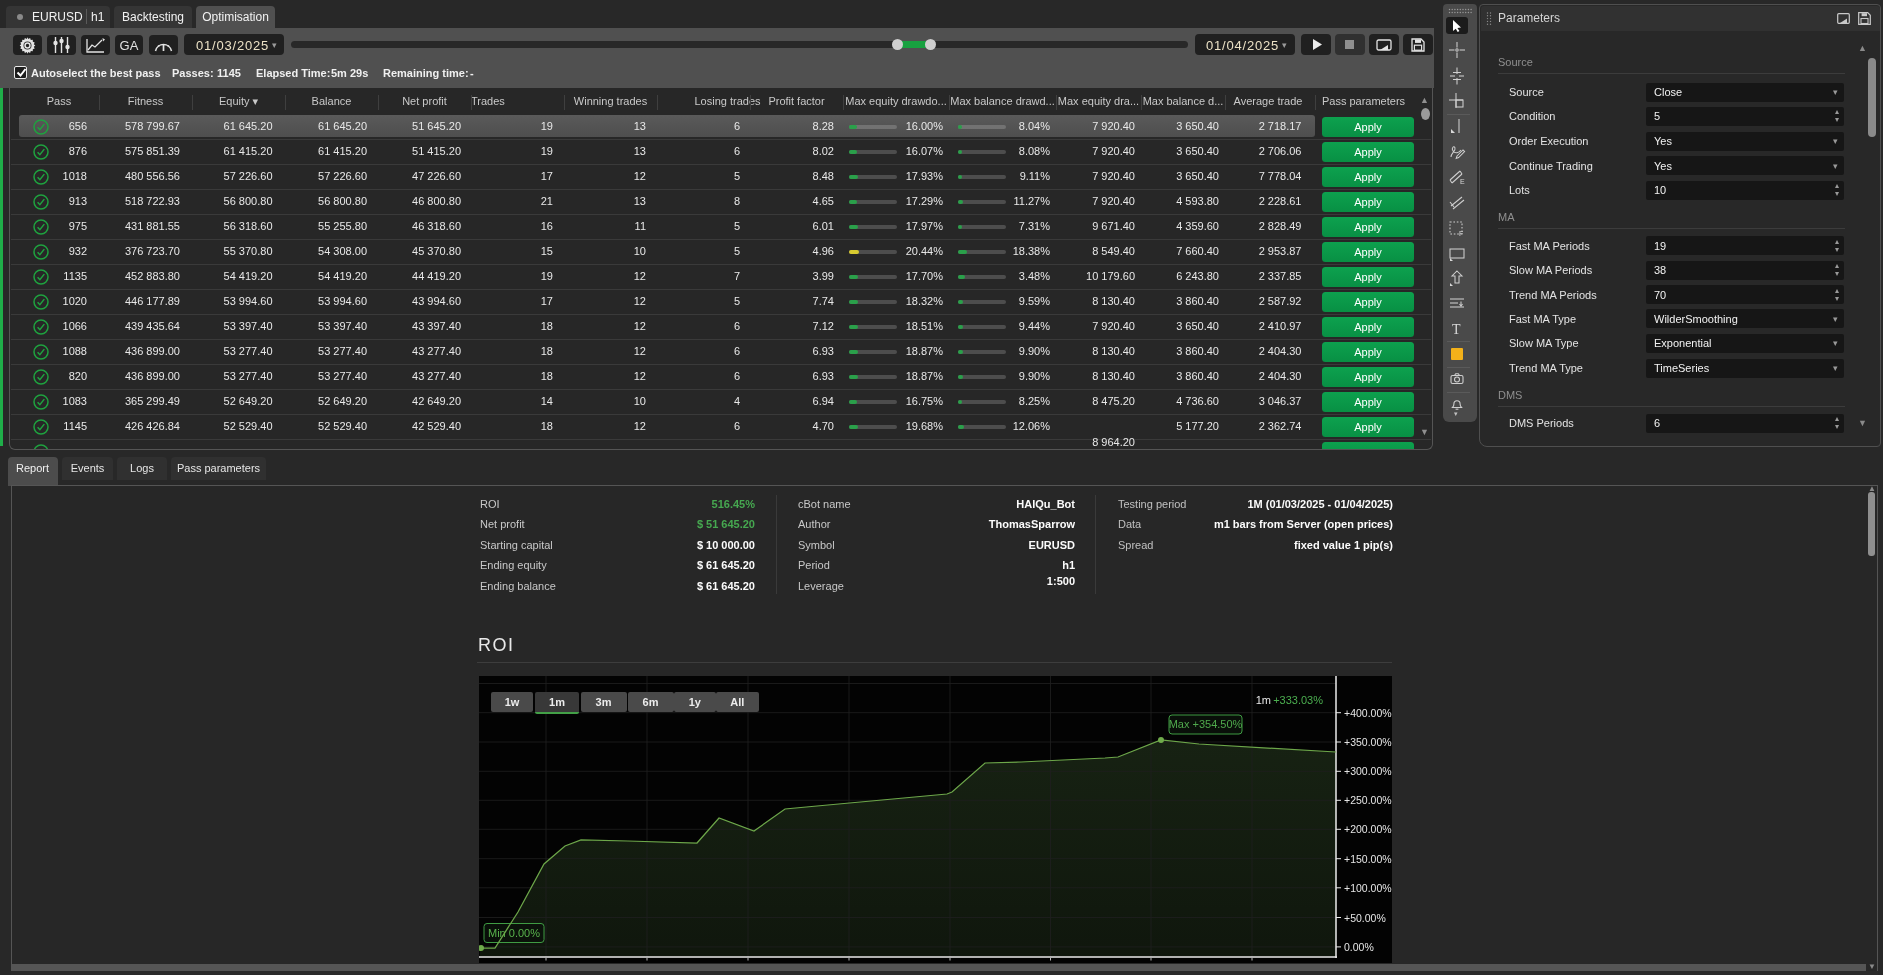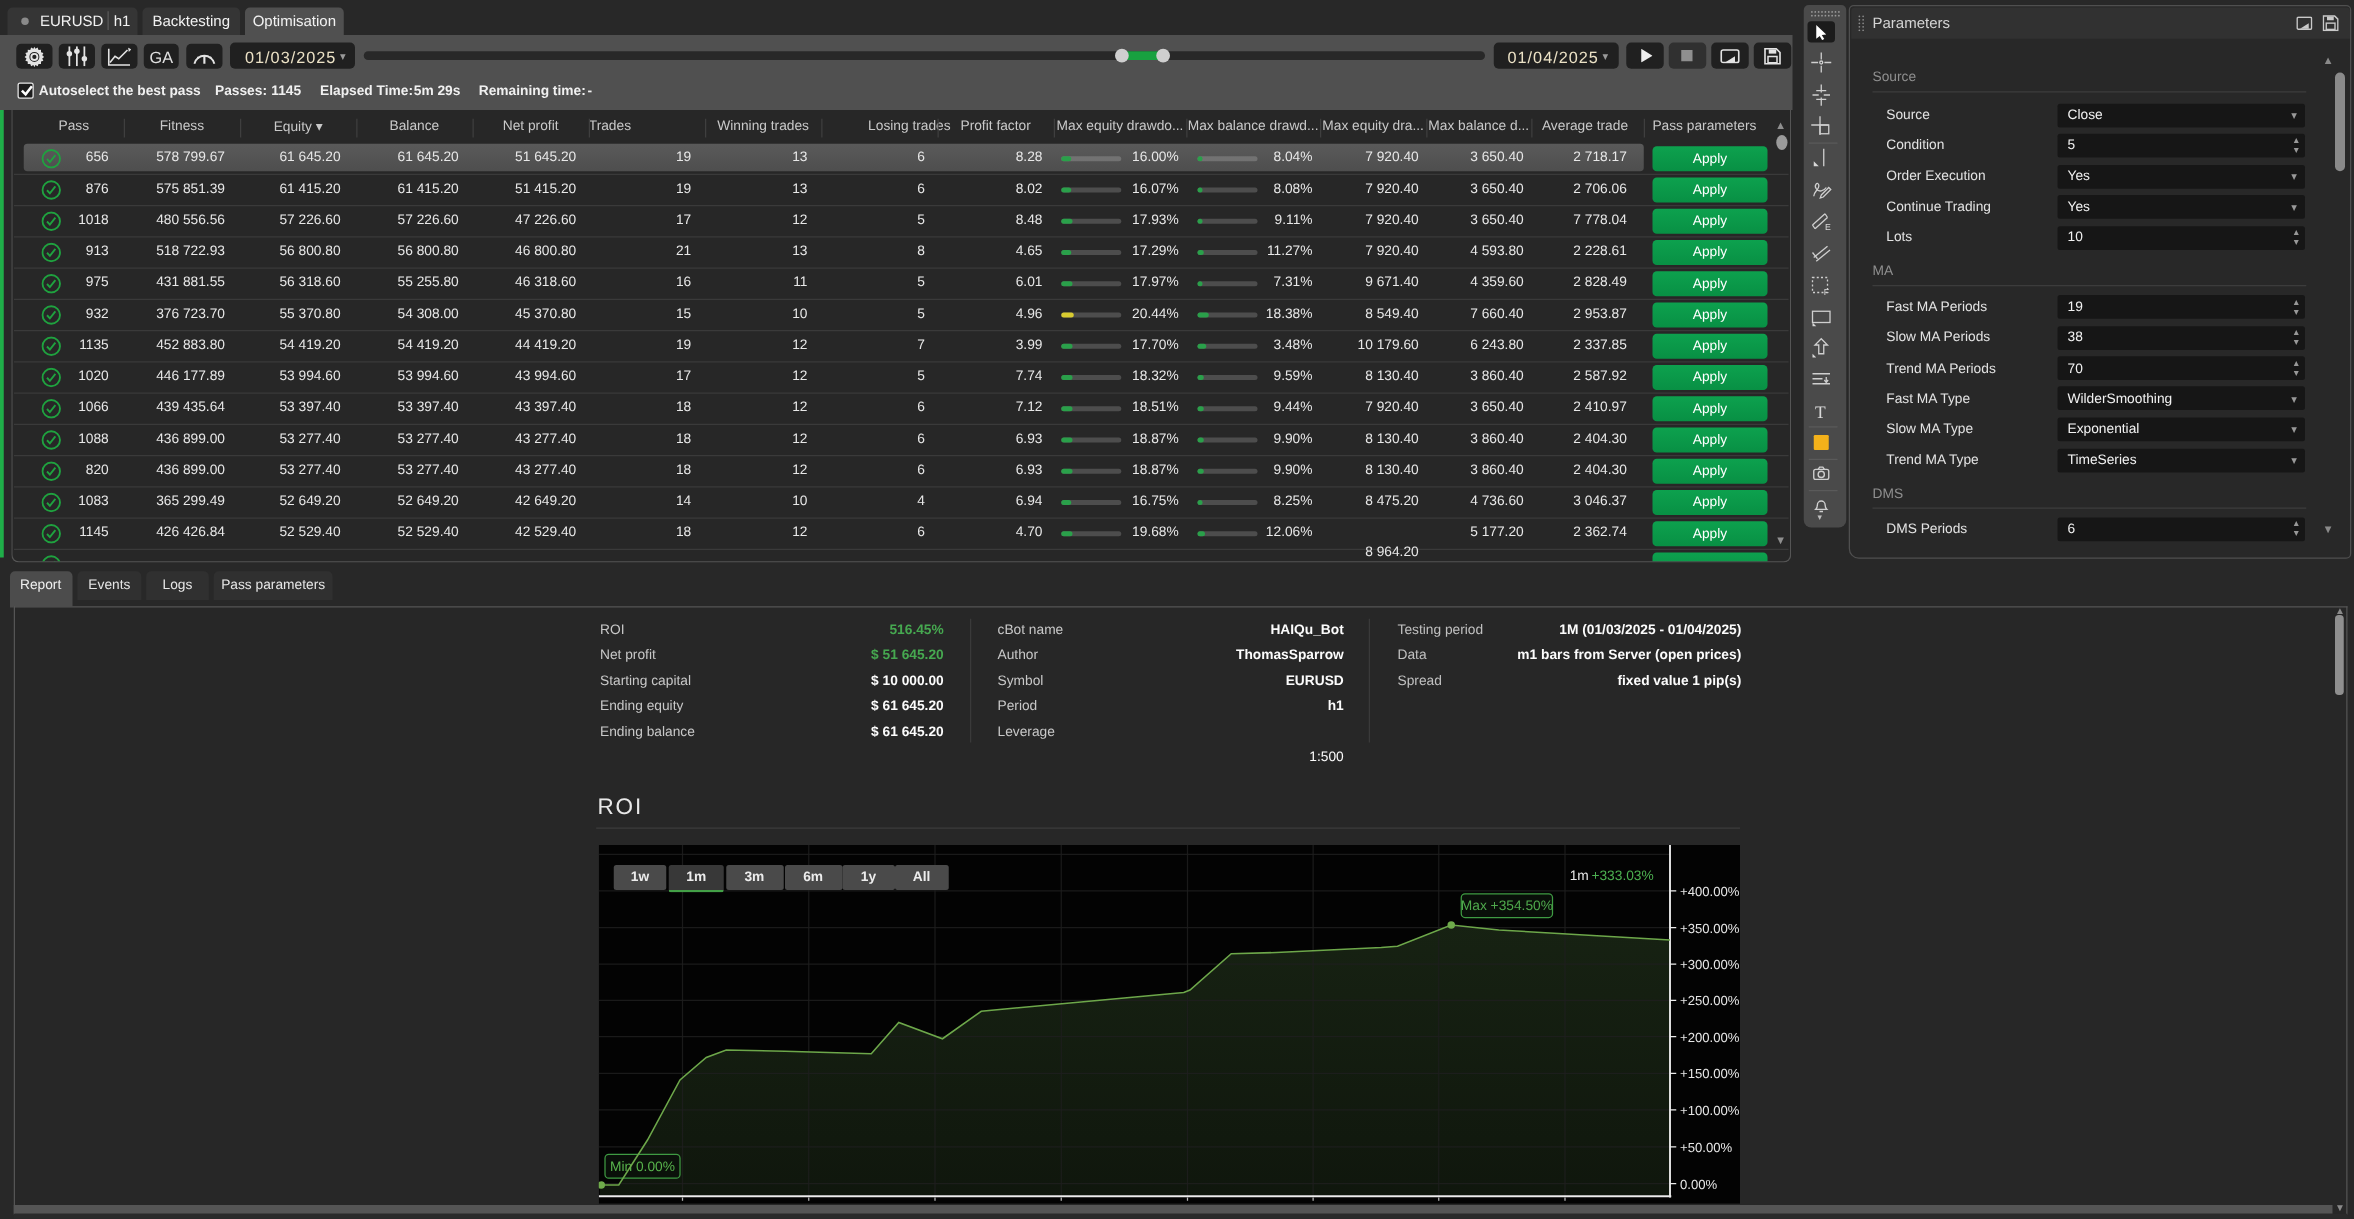--- a/index.html
+++ b/index.html
@@ -676,21 +676,21 @@
 <div class="a" style="left:776px;top:495px;width:1px;height:99px;background:#3a3a3a;"></div>
 <div class="txt" style="left:798px;top:497.5px;color:#c8c8c8;">cBot name</div>
 <div class="txt" style="left:798px;top:518px;color:#c8c8c8;">Author</div>
 <div class="txt" style="left:798px;top:538.5px;color:#c8c8c8;">Symbol</div>
 <div class="txt" style="left:798px;top:559px;color:#c8c8c8;">Period</div>
 <div class="txt" style="left:798px;top:579.5px;color:#c8c8c8;">Leverage</div>
 <div class="txt" style="right:808px;top:497.5px;font-weight:700;color:#fcfcfc;">HAIQu_Bot</div>
 <div class="txt" style="right:808px;top:518px;font-weight:700;color:#fcfcfc;">ThomasSparrow</div>
 <div class="txt" style="right:808px;top:538.5px;font-weight:700;color:#fcfcfc;">EURUSD</div>
 <div class="txt" style="right:808px;top:559px;font-weight:700;color:#fcfcfc;">h1</div>
-<div class="txt" style="right:808px;top:600px;font-weight:400;color:#fcfcfc;">1:500</div>
+<div class="txt" style="right:808px;top:575px;font-weight:700;color:#fcfcfc;">1:500</div>
 <div class="a" style="left:1095px;top:495px;width:1px;height:99px;background:#3a3a3a;"></div>
 <div class="txt" style="left:1118px;top:497.5px;color:#c0c0c0;">Testing period</div>
 <div class="txt" style="left:1118px;top:518px;color:#c0c0c0;">Data</div>
 <div class="txt" style="left:1118px;top:538.5px;color:#c0c0c0;">Spread</div>
 <div class="txt" style="right:490px;top:497.5px;font-weight:700;color:#fcfcfc;">1M (01/03/2025 - 01/04/2025)</div>
 <div class="txt" style="right:490px;top:518px;font-weight:700;color:#fcfcfc;">m1 bars from Server (open prices)</div>
 <div class="txt" style="right:490px;top:538.5px;font-weight:700;color:#fcfcfc;">fixed value 1 pip(s)</div>
 <div class="txt" style="left:478px;top:635px;font-size:18px;color:#e8e8e8;letter-spacing:1.5px;">ROI</div>
 <div class="a" style="left:477px;top:662px;width:915px;height:1px;background:#3d3d3d;"></div>
 <svg class="a" style="left:479px;top:676px;" width="913" height="287" viewBox="0 0 913 287">

